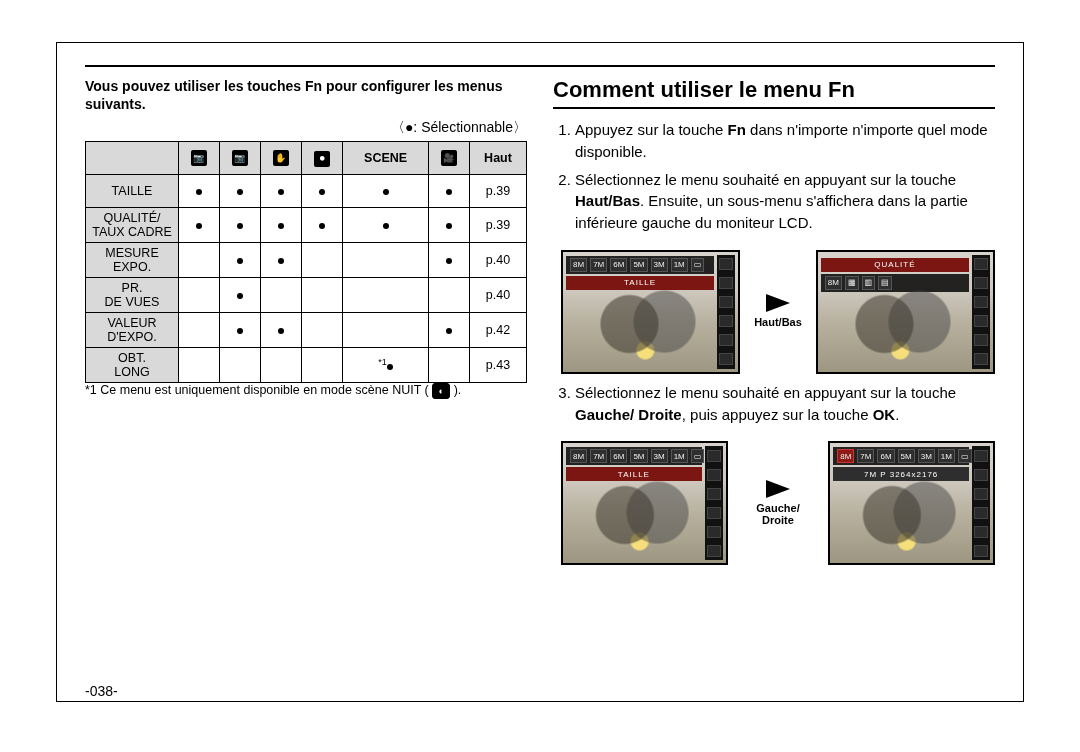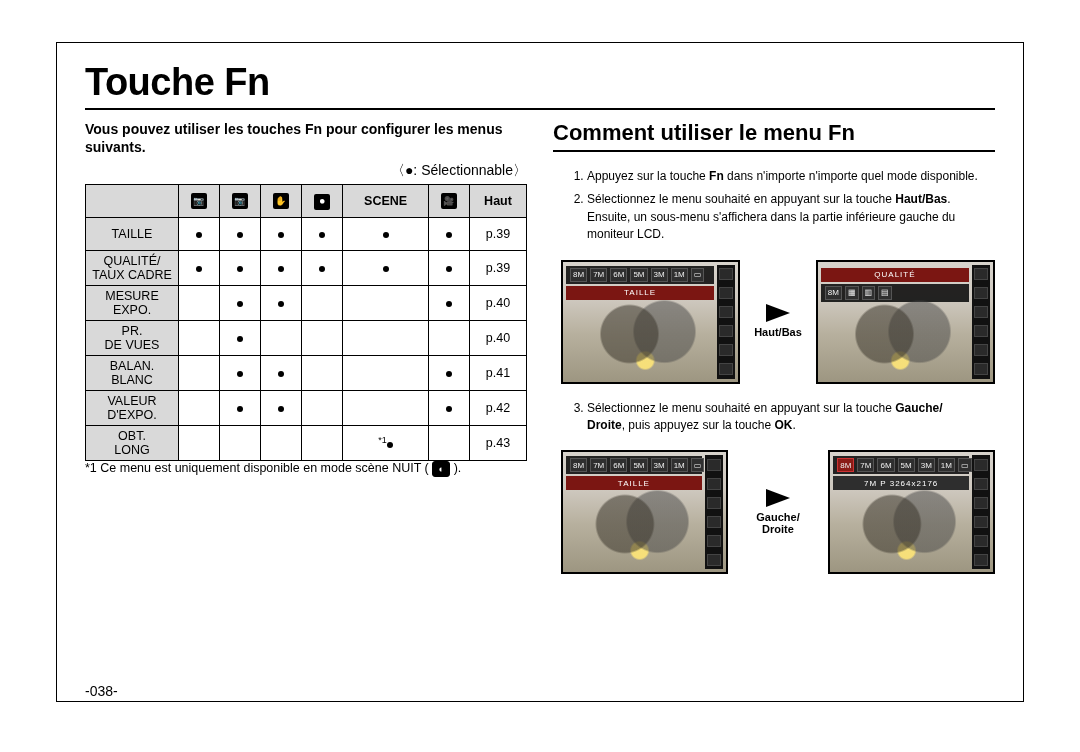--- a/index.html
+++ b/index.html
@@ -15,21 +15,21 @@
   table.fn th, table.fn td{border:1px solid #000;padding:3px 4px;text-align:center;vertical-align:middle;height:26px}
   table.fn th{background:#d9d9d9;font-weight:700}
   table.fn td:first-child{background:#d9d9d9;width:84px}
   table.fn td:last-child{width:48px}
   .mode-ic{display:inline-flex;width:16px;height:16px;background:#000;color:#fff;border-radius:2px;align-items:center;justify-content:center;font-size:9px}
   .dot{display:inline-block;width:6px;height:6px;background:#000;border-radius:50%}
   .note{font-size:12.5px;}
   .night-ic{display:inline-flex;width:16px;height:14px;border:1px solid #000;border-radius:3px;align-items:center;justify-content:center;font-size:9px;background:#000;color:#fff}
   h2{font-size:22px;font-weight:700;margin:0 0 4px 0}
   .h2rule{border-top:2px solid #000;margin-bottom:10px}
-  ol.steps{margin:16px;padding-left:18px;font-size:12px;line-height:1.45}
+  ol.steps{margin:4px;padding-left:18px;font-size:15px;line-height:1.45}
   ol.steps li{margin-bottom:6px}
   .prev-row{display:flex;align-items:center;gap:14px;margin:16px 0 8px 8px}
   .preview{position:relative;width:176px;height:120px;background:linear-gradient(180deg,#d7d3cc 0%,#cfc9c0 30%,#b7b09e 60%,#9d9681 100%);border:2px solid #000;overflow:hidden}
   .preview::after{content:"";position:absolute;inset:0;background:radial-gradient(circle at 38% 60%, rgba(60,55,45,.55) 0 28px, transparent 30px),radial-gradient(circle at 58% 58%, rgba(70,70,70,.5) 0 30px, transparent 32px),radial-gradient(circle at 47% 82%, rgba(255,230,120,.9) 0 8px, transparent 10px)}
   .sidebar{position:absolute;right:3px;top:3px;bottom:3px;width:18px;background:#111;display:flex;flex-direction:column;justify-content:space-around;align-items:center}
   .sidebar span{width:12px;height:10px;background:#2a2a2a;border:1px solid #444}
   .topbar{position:absolute;left:3px;right:24px;top:4px;height:18px;background:rgba(20,20,20,.92);display:flex;align-items:center;gap:3px;padding:0 4px;box-sizing:border-box}
   .chip{height:12px;background:#2f2f2f;color:#eee;border:1px solid #555;font-size:8px;display:inline-flex;align-items:center;padding:0 2px}
   .subbar{position:absolute;left:3px;right:24px;top:24px;height:14px;background:#7b1612;color:#fff;font-size:8px;display:flex;align-items:center;justify-content:center;letter-spacing:1px}
   .subbar.gray{background:#2e2e2e}
@@ -37,21 +37,20 @@
   .arrow{width:0;height:0;border-top:9px solid transparent;border-bottom:9px solid transparent;border-left:24px solid #000}
   .albl{font-size:11px;font-weight:700;text-align:center;line-height:1.15}
   .pagenum{position:absolute;left:28px;bottom:2px;font-size:14px}
   .sup{font-size:9px;vertical-align:super}
 </style>
 </head>
 <body>
 
 <div class="page">
   <div class="inner">
-    <h1>Touche Fn</h1>
     <div class="rule"></div>
 
     <div class="cols">
 
       <div class="col">
         <div class="intro">Vous pouvez utiliser les touches Fn pour configurer les menus suivants.</div>
         <div class="legend">
           〈<span>●</span><span>: Sélectionnable</span>〉
         </div>
 
@@ -103,30 +102,20 @@
                 <td>PR.<br>DE VUES</td>
                 <td></td>
                 <td><span class="dot"></span></td>
                 <td></td>
                 <td></td>
                 <td></td>
                 <td></td>
                 <td>p.40</td>
               </tr>
               <tr>
-                <td>BALAN.<br>BLANC</td>
-                <td></td>
-                <td><span class="dot"></span></td>
-                <td><span class="dot"></span></td>
-                <td></td>
-                <td></td>
-                <td><span class="dot"></span></td>
-                <td>p.41</td>
-              </tr>
-              <tr>
                 <td>VALEUR<br>D'EXPO.</td>
                 <td></td>
                 <td><span class="dot"></span></td>
                 <td><span class="dot"></span></td>
                 <td></td>
                 <td></td>
                 <td><span class="dot"></span></td>
                 <td>p.42</td>
               </tr>
               <tr>

